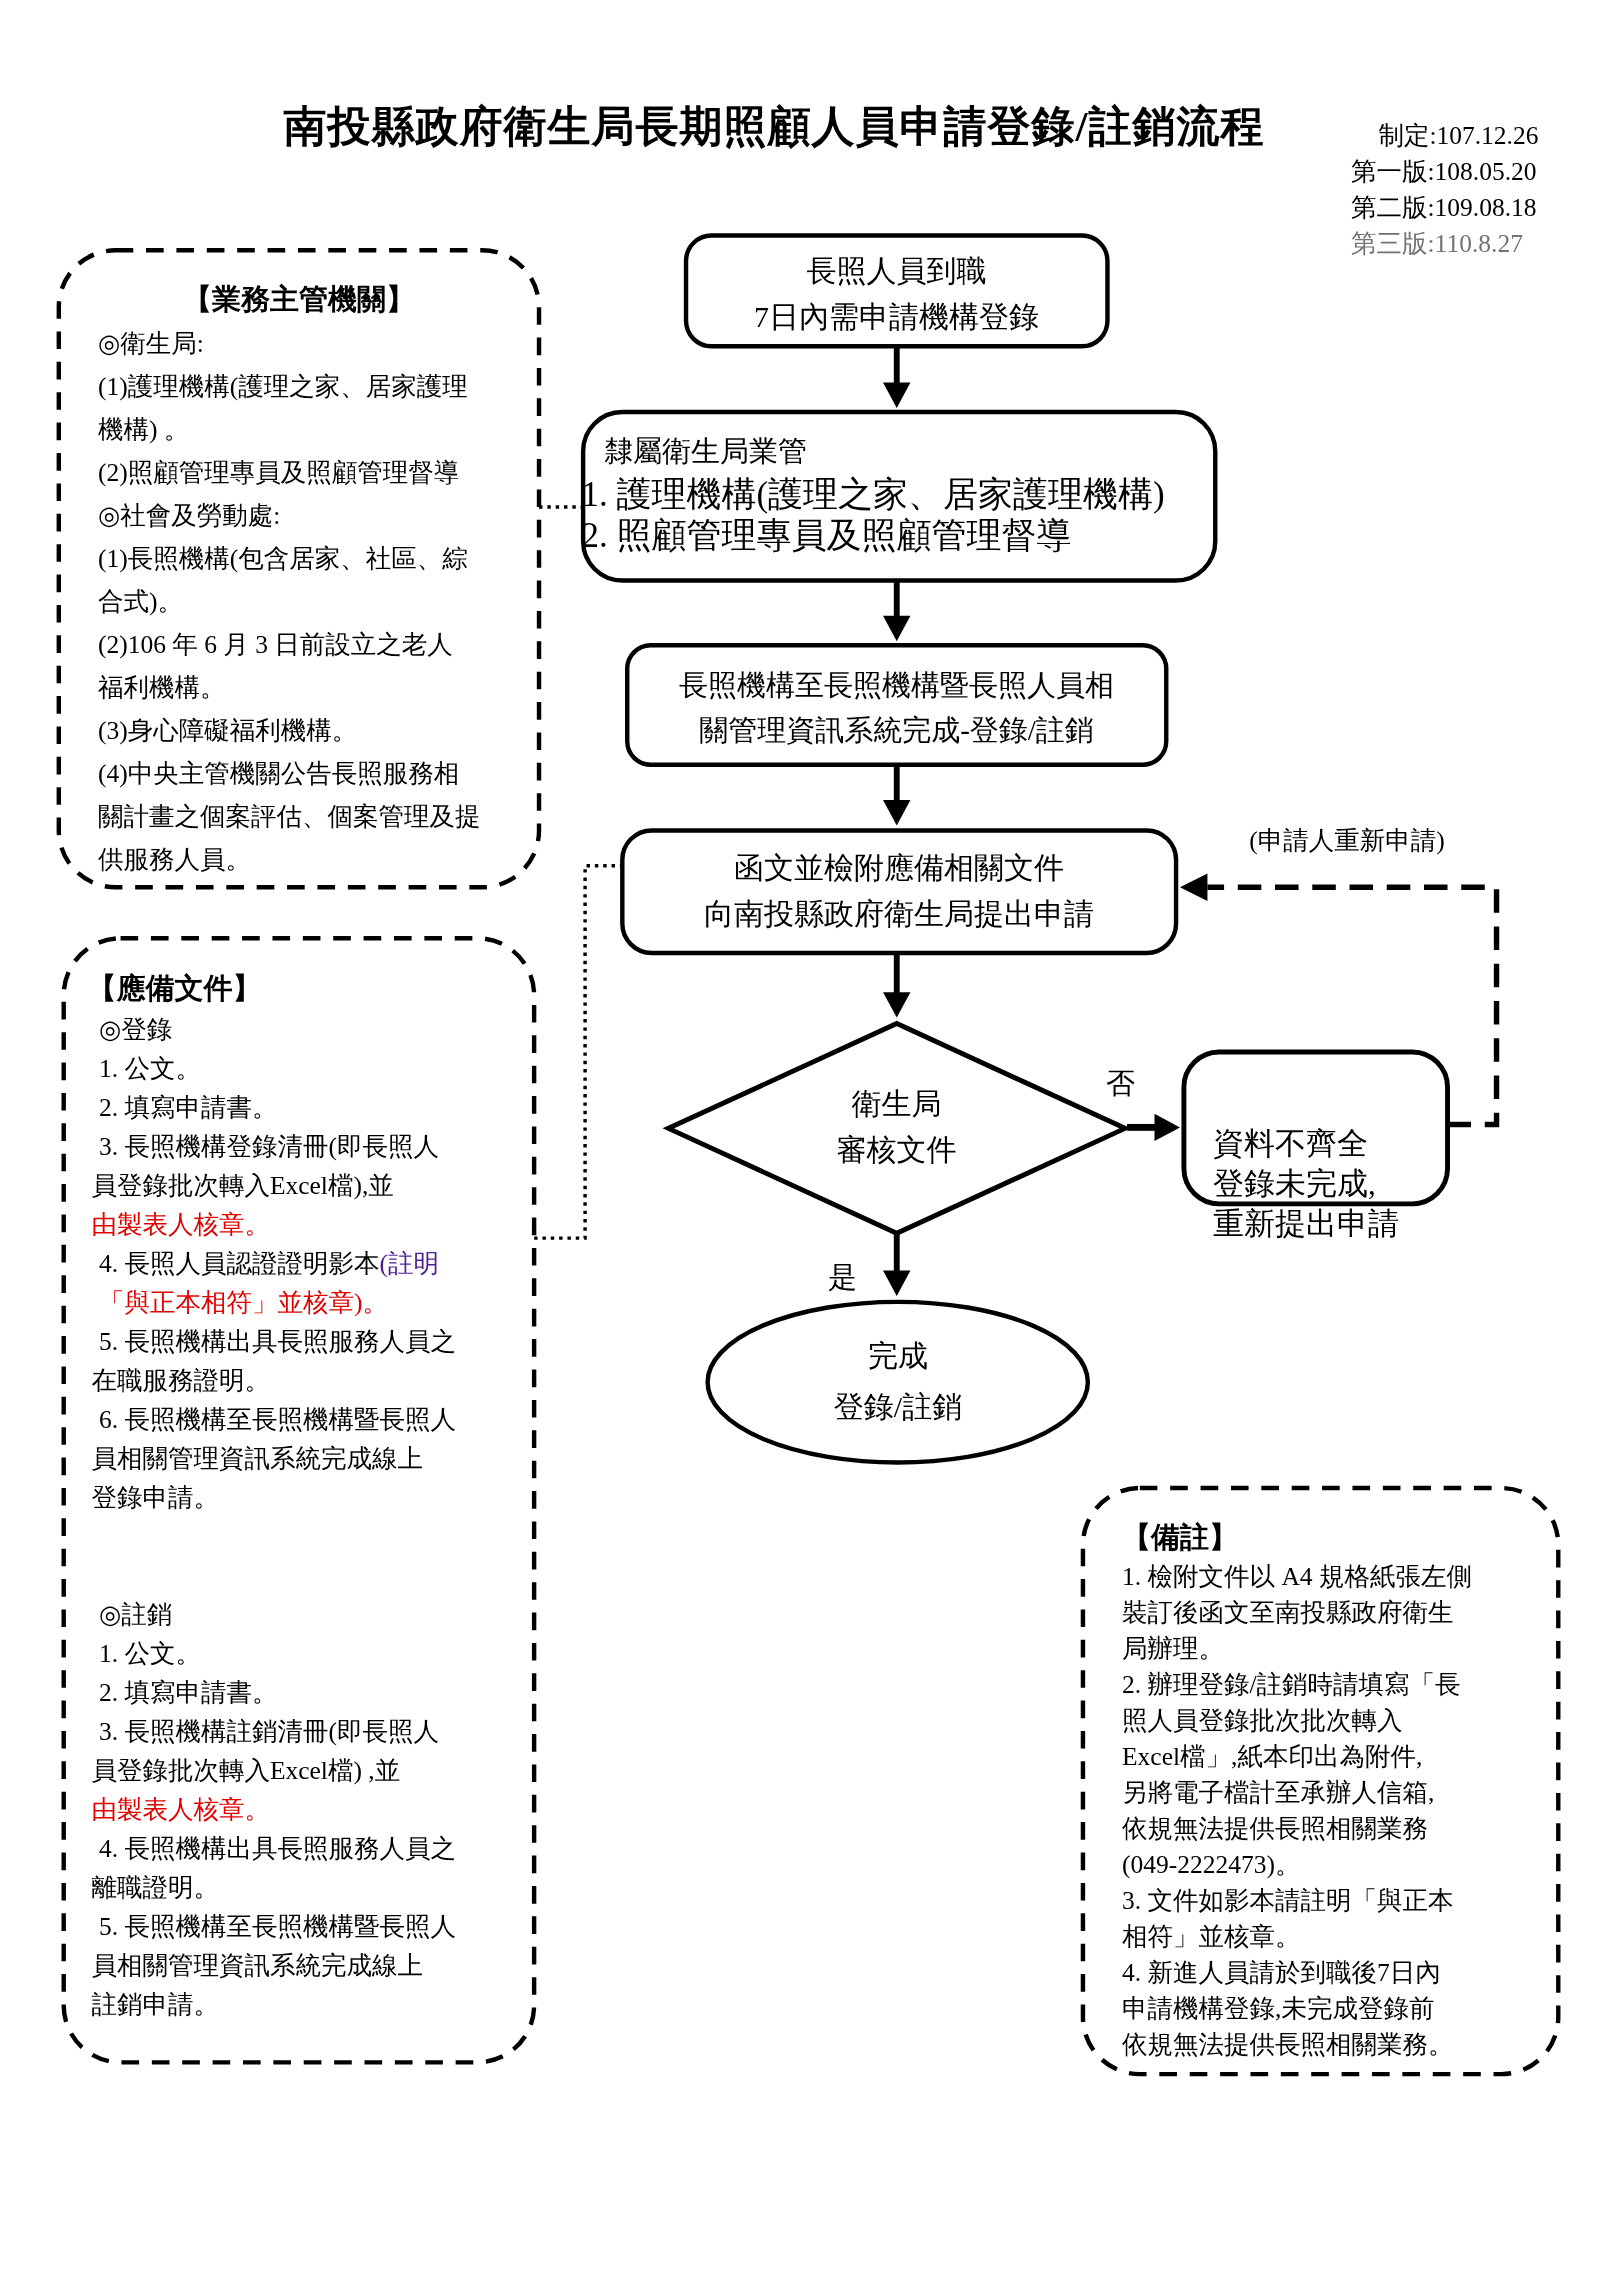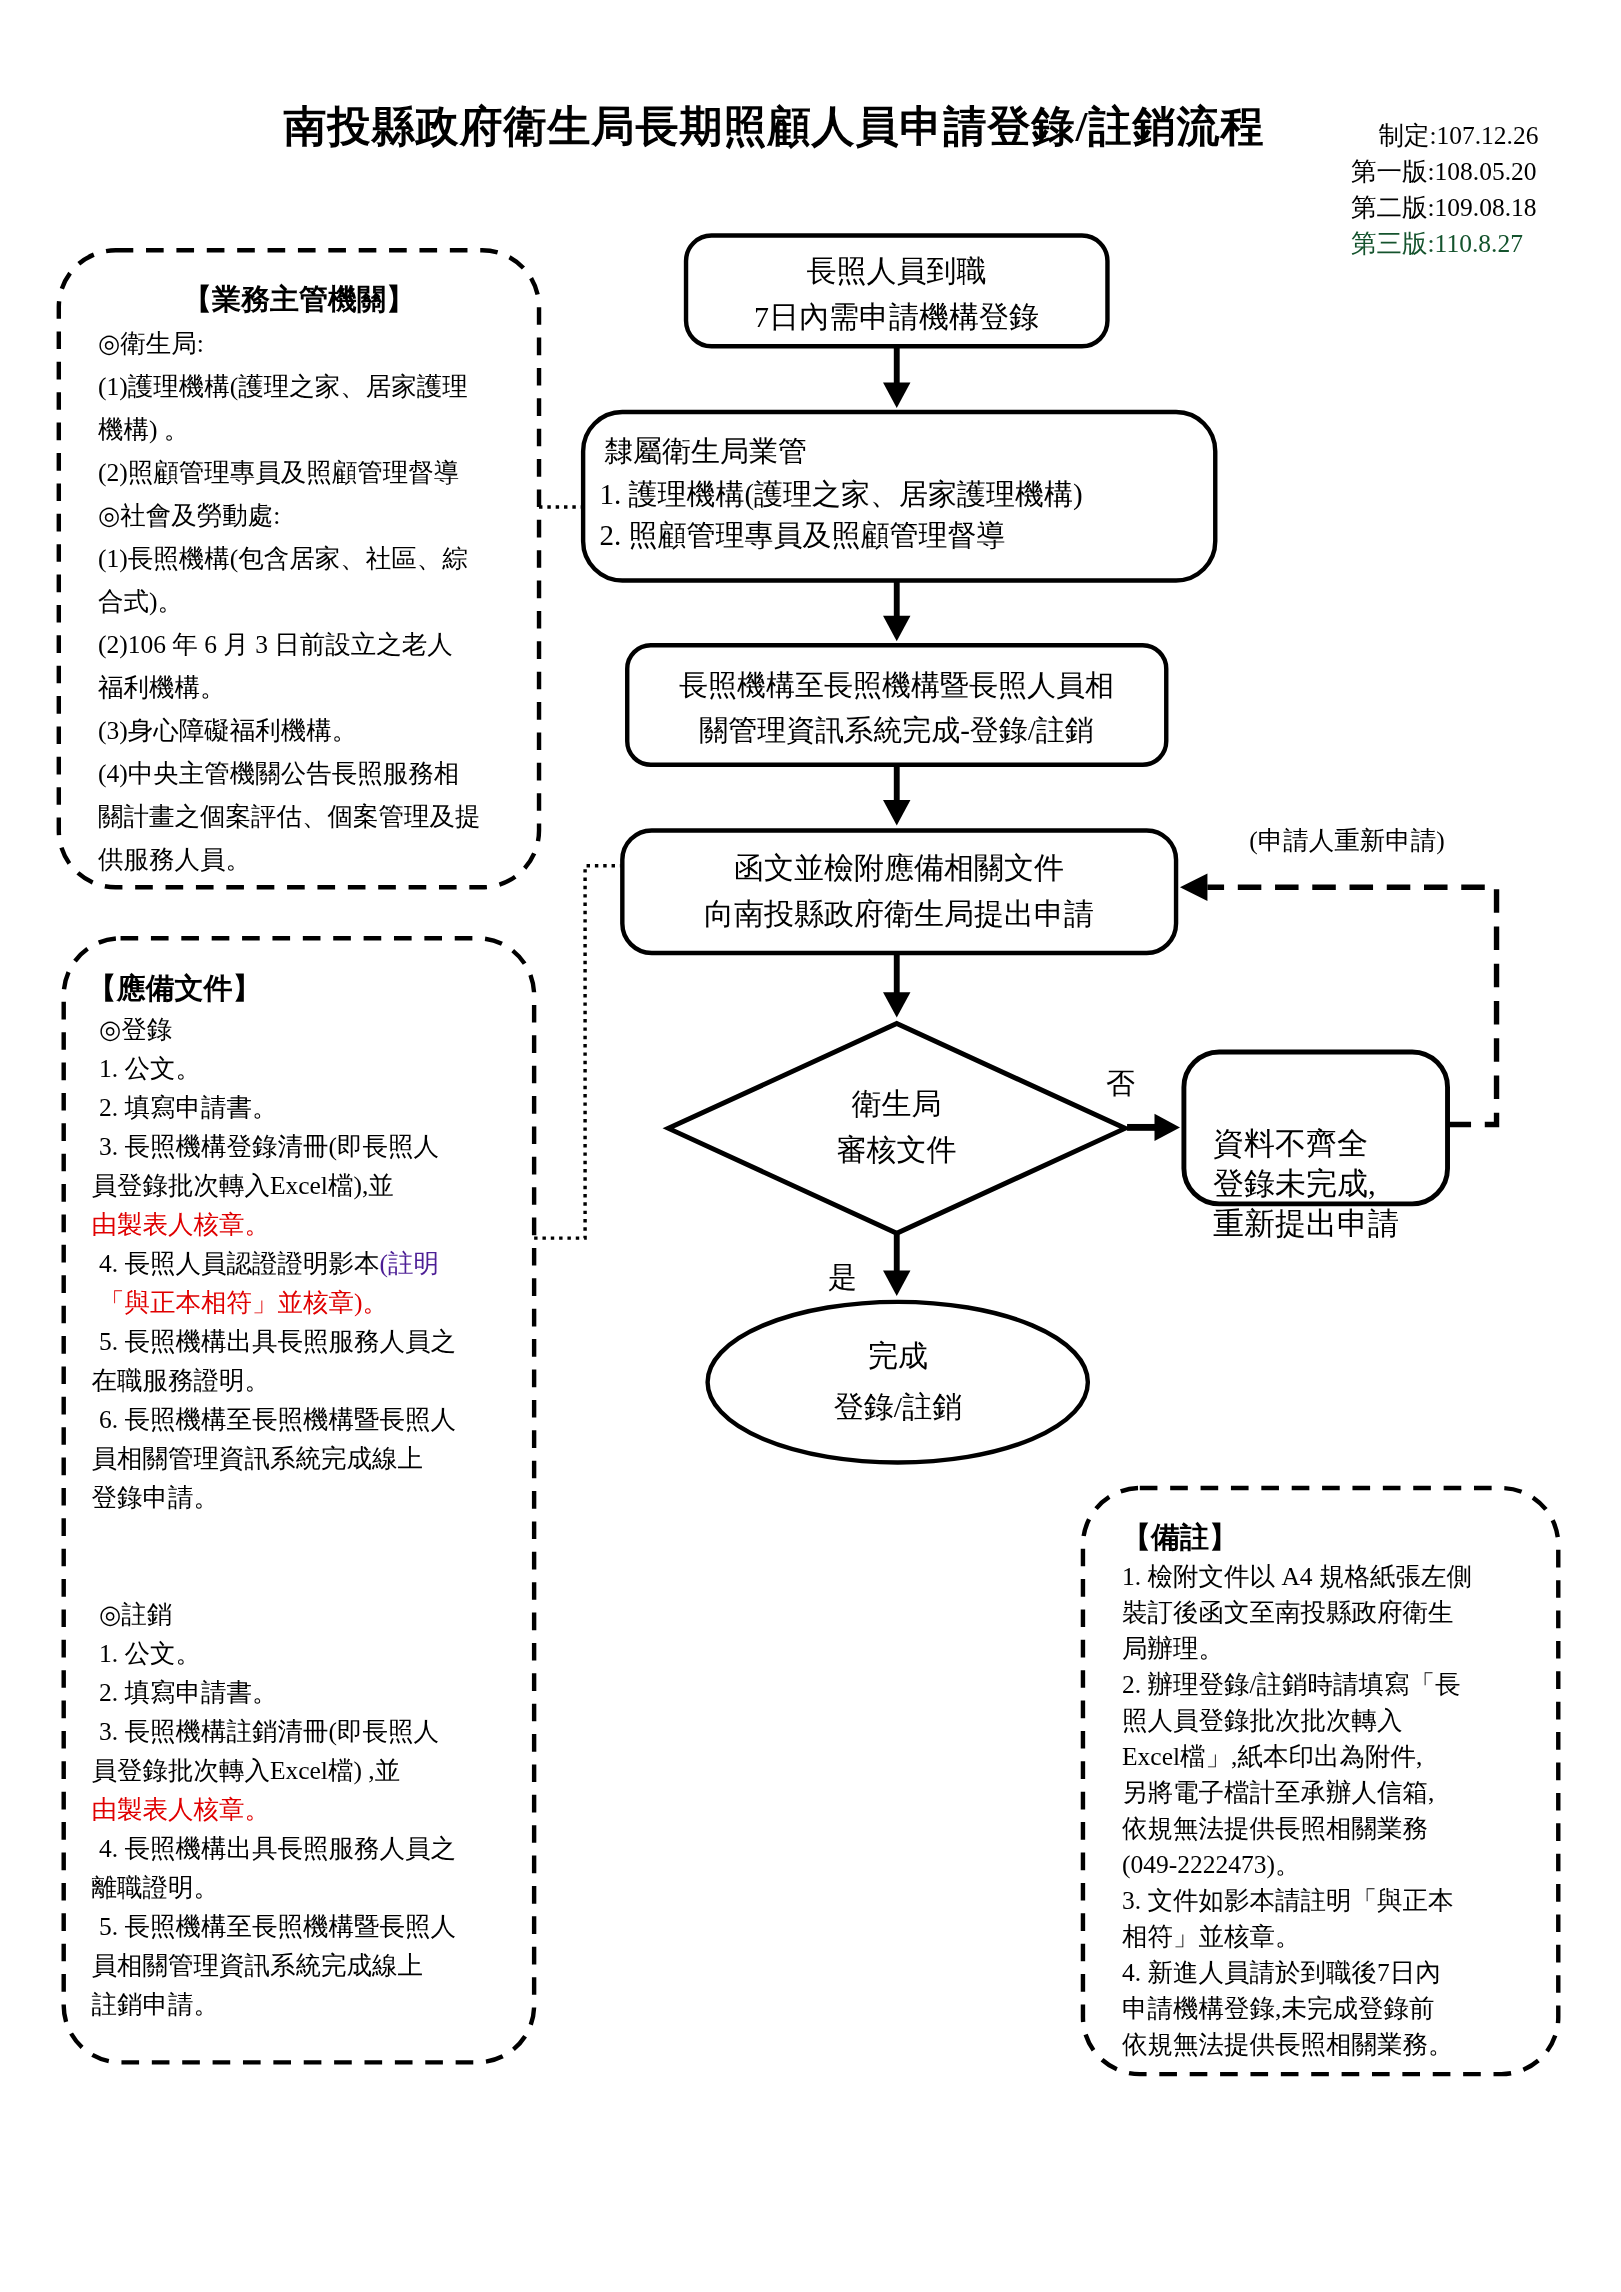--- a/index.html
+++ b/index.html
@@ -20,21 +20,21 @@
   .box-b .panel-title{margin-top:29px;margin-left:23.5px;height:43px;line-height:43px;}
   .box-b .ln{height:39px;line-height:39px;padding-left:35px;}
   .box-c{left:1083px;top:1488px;width:475px;font-size:25.5px;}
   .box-c .panel-title{margin-top:28px;margin-left:39px;height:43px;line-height:43px;}
   .box-c .ln{height:36px;line-height:36px;padding-left:39px;}
   .flow-text{text-align:center;}
   .flow-text .ln{white-space:nowrap;}
   .start-text{left:686px;top:248px;width:421px;font-size:30px;}
   .start-text .ln{height:46px;line-height:46px;}
   .branch-title{left:604px;top:431px;width:632px;font-size:29px;height:41px;line-height:41px;}
-  .branch-items{left:572px;top:474px;width:632px;font-size:29px;}
+  .branch-items{left:554px;top:474px;width:632px;font-size:35px;}
   .branch-items .ln{height:41px;line-height:41px;padding-left:27.4px;}
   .system-text{left:627px;top:663px;width:539px;font-size:29px;}
   .system-text .ln{height:45px;line-height:45px;}
   .apply-text{left:622px;top:845px;width:554px;font-size:30px;}
   .apply-text .ln{height:46px;line-height:46px;}
   .diamond-text{left:668px;top:1081px;width:457px;font-size:30px;}
   .diamond-text .ln{height:46px;line-height:46px;}
   .incomplete-text{left:1184px;top:1124px;width:264px;font-size:31px;}
   .incomplete-text .ln{height:40px;line-height:40px;padding-left:29px;}
   .done-text{left:708px;top:1330px;width:380px;font-size:30px;}
@@ -87,21 +87,21 @@
 
     <path d="M550,517 L595,517" fill="none" stroke="#000" stroke-width="3.5" stroke-dasharray="3.5 5"></path>
     <path d="M545,1263 L597,1263 L597,883 L633,883" fill="none" stroke="#000" stroke-width="3.5" stroke-dasharray="3.5 5"></path>
   </svg>
 
   <div class="abs title">南投縣政府衛生局長期照顧人員申請登錄/註銷流程</div>
   <div class="abs versions">
       <div class="ln" style="padding-left: 27.4px;"><span>制定:107.12.26</span></div>
       <div class="ln"><span>第一版:108.05.20</span></div>
       <div class="ln"><span>第二版:109.08.18</span></div>
-      <div class="ln"><span style="color: #14532d; text-align: right;">第三版:110.8.27</span></div>
+      <div class="ln"><span style="color: #737373; text-align: right;">第三版:110.8.27</span></div>
     </div>
 
   <div class="abs box-a">
     <div class="panel-title">【業務主管機關】</div>
     <div>
         <div class="ln"><span>◎衛生局:</span></div>
         <div class="ln"><span>(1)護理機構(護理之家、居家護理</span></div>
         <div class="ln"><span>機構) 。</span></div>
         <div class="ln"><span>(2)照顧管理專員及照顧管理督導</span></div>
         <div class="ln"><span>◎社會及勞動處:</span></div>

